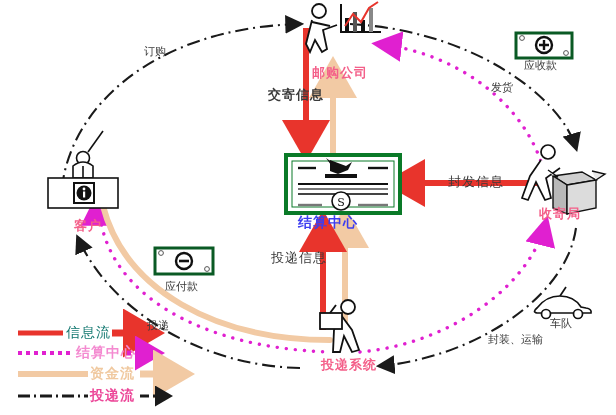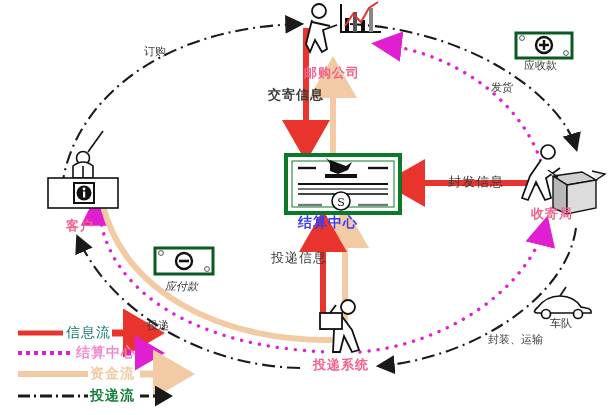--- a/index.html
+++ b/index.html
@@ -1,28 +1,28 @@
 <!DOCTYPE html>
 <html><head>
 <meta charset="utf-8">
 <style>
   html,body{margin:0;padding:0;background:#ffffff;}
   body{width:616px;height:415px;position:relative;overflow:hidden;
        font-family:"DejaVu Sans","Liberation Sans",sans-serif;}
   #stage{position:absolute;left:0;top:0;width:616px;height:415px;}
   svg.layer{position:absolute;left:0;top:0;width:616px;height:415px;overflow:visible;}
   .lbl{position:absolute;white-space:nowrap;line-height:1;}
-  .lbl-node{color:#f4608a;font-size:13px;font-weight:bold;letter-spacing:1px;}
+  .lbl-node{color:#f4608a;font-size:13px;font-weight:bold;letter-spacing:1px;padding-left:8px;}
   .lbl-center{color:#3d3df0;font-size:14px;font-weight:bold;letter-spacing:1px;}
   .lbl-flow{color:#3a3a3a;font-size:13px;letter-spacing:1px;}
   .lbl-small{color:#3a3a3a;font-size:11px;letter-spacing:0px;}
   .lbl-legend-info{color:#0f766e;font-size:14px;font-weight:normal;letter-spacing:1px;}
   .lbl-legend-ret{color:#f48ad0;font-size:14px;font-weight:bold;letter-spacing:1px;}
   .lbl-legend-fund{color:#f0c9a0;font-size:14px;font-weight:bold;letter-spacing:1px;}
-  .lbl-legend-del{color:#15803d;font-size:14px;font-weight:bold;letter-spacing:1px;}
+  .lbl-legend-del{color:#ec4899;font-size:14px;font-weight:bold;letter-spacing:1px;}
 </style>
 </head>
 <body>
 
 <div id="stage">
 
   <svg class="layer" viewBox="0 0 616 415">
     <defs>
       <marker id="arrBlack" markerWidth="9" markerHeight="9" refX="7" refY="4.5" orient="auto">
         <path d="M0,0 L9,4.5 L0,9 z" fill="#1a1a1a"></path>
@@ -210,21 +210,21 @@
   <div class="lbl lbl-node" style="left:313px;top:358px;">投递系统</div>
   <div class="lbl lbl-center" style="left:298px;top:215px;">结算中心</div>
 
   <div class="lbl lbl-small" style="left:144px;top:46px;">订购</div>
   <div class="lbl lbl-flow" style="left:268px;top:88px;font-weight:bold;">交寄信息</div>
   <div class="lbl lbl-flow" style="left:404px;top:175px;margin-left:44px;">封发信息</div>
   <div class="lbl lbl-flow" style="left:271px;top:251px;">投递信息</div>
   <div class="lbl lbl-small" style="left:147px;top:320px;">投递</div>
   <div class="lbl lbl-small" style="left:491px;top:54px;margin-top:28px;">发货</div>
   <div class="lbl lbl-small" style="left:524px;top:60px;text-align:center;">应收款</div>
-  <div class="lbl lbl-small" style="left:165px;top:281px;font-style:italic;">应付款</div>
+  <div class="lbl lbl-small" style="left:165px;top:281px;">应付款</div>
   <div class="lbl lbl-small" style="left:550px;top:318px;">车队</div>
   <div class="lbl lbl-small" style="left:488px;top:334px;">封装、运输</div>
 
   <div class="lbl lbl-legend-info" style="left:66px;top:325px;">信息流</div>
   <div class="lbl lbl-legend-ret" style="left:76px;top:345px;">结算中心</div>
   <div class="lbl lbl-legend-fund" style="left:90px;top:366px;">资金流</div>
   <div class="lbl lbl-legend-del" style="left:90px;top:388px;">投递流</div>
 
 </div>
 

